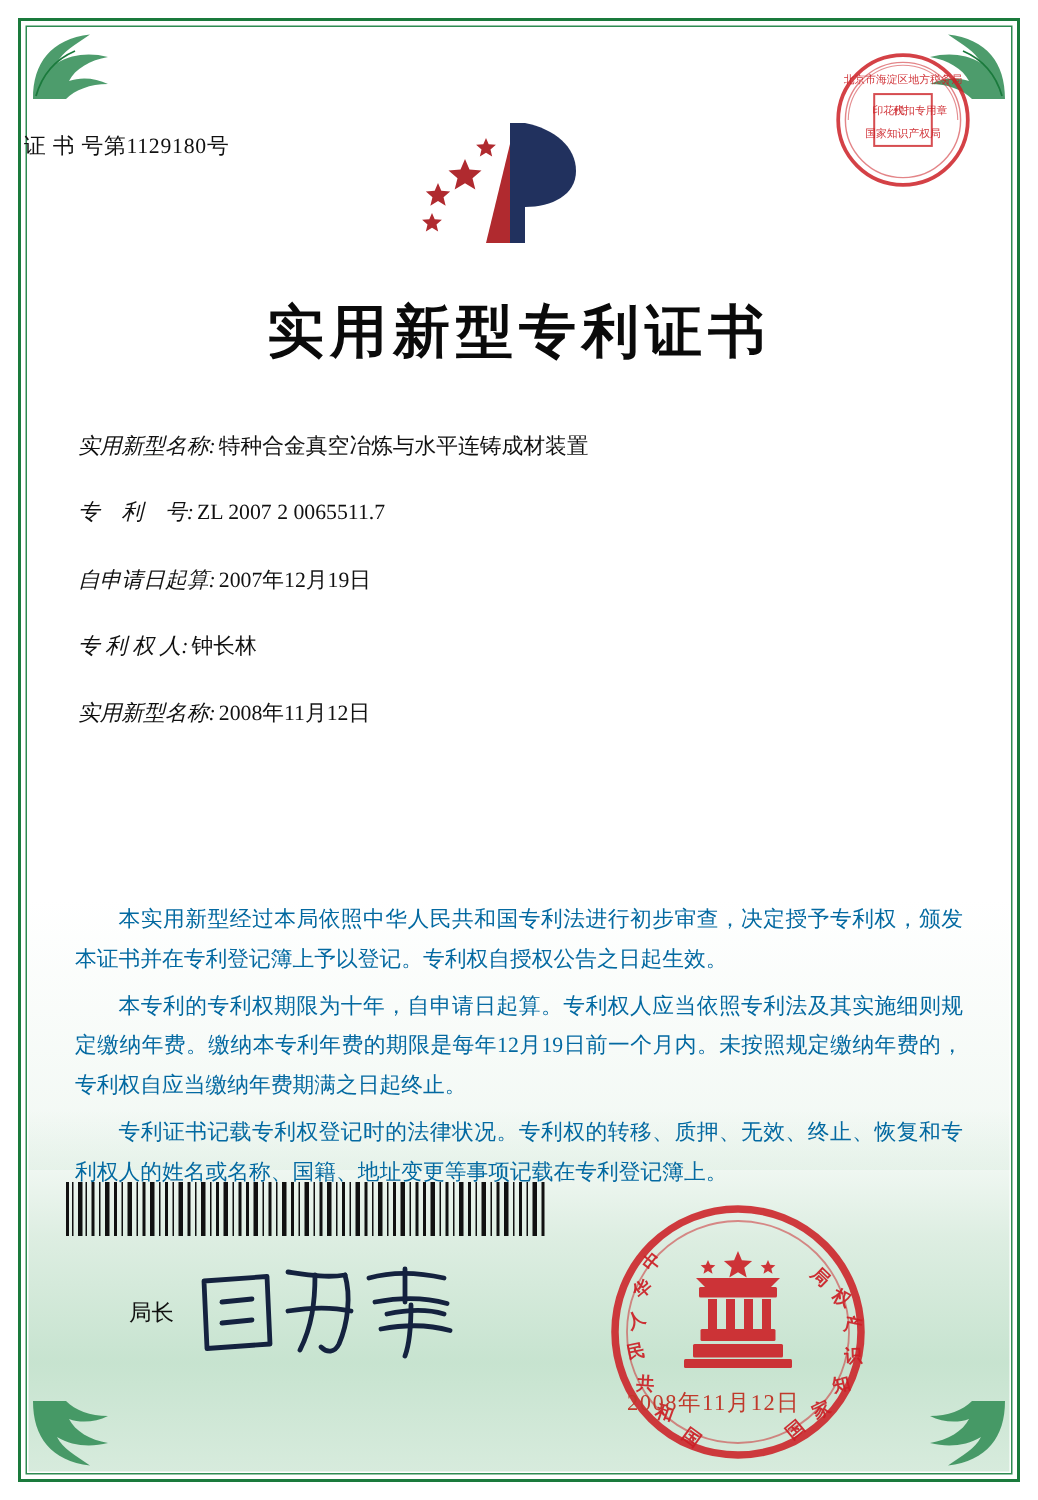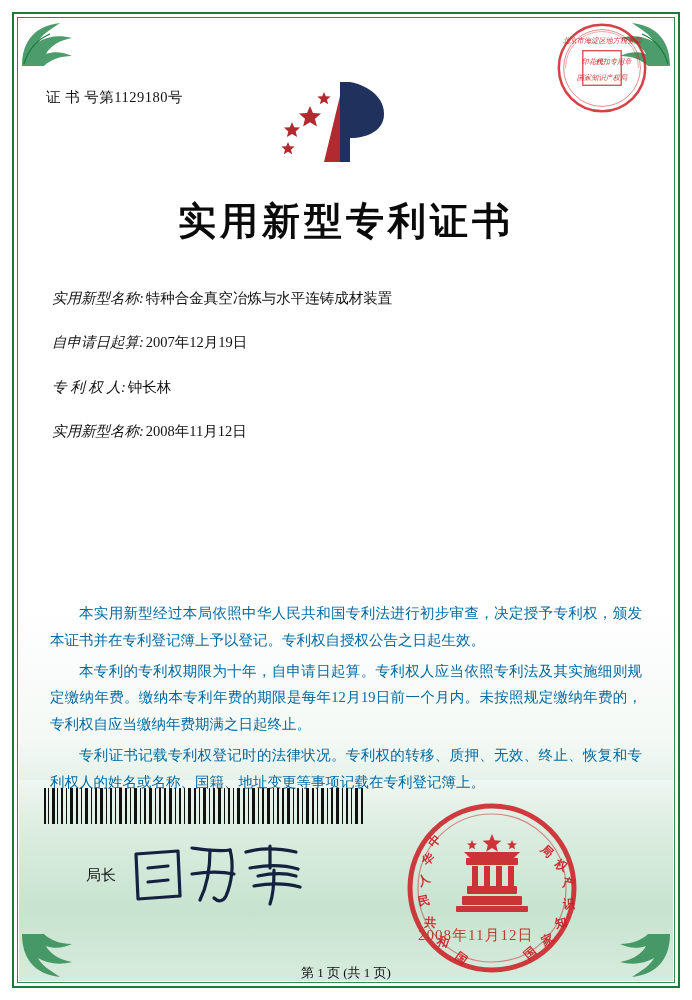--- a/index.html
+++ b/index.html
@@ -51,39 +51,39 @@
   }
   .bg-wash2 {
     position: absolute;
     left: 19px; right: 19px; top: 600px; height: 180px;
     background: linear-gradient(180deg, rgba(232,243,235,0) 0%, rgba(226,240,230,.5) 100%);
   }
 
   
   .cert-no {
     position: absolute;
-    left: 46px; top: 88px;
+    left: 16px; top: 88px;
     font-size: 14.5px;
     letter-spacing: .5px;
     color: #111;
   }
 
   
   .logo {
     position: absolute;
     left: 262px; top: 76px;
     width: 130px; height: 92px;
   }
   .logo svg { width: 100%; height: 100%; display: block; }
 
   
   .stamp-tr {
     position: absolute;
-    right: 42px; top: 20px;
-    width: 96px; height: 96px; font-style: italic;
+    right: 42px; top: 32px;
+    width: 96px; height: 96px;
   }
   .stamp-tr svg { width: 100%; height: 100%; display: block; }
 
   
   .title {
     position: absolute;
     left: 0; right: 0; top: 196px;
     text-align: center;
     font-size: 38px;
     font-weight: bold;
@@ -231,20 +231,23 @@
       </g>
       <path d="M12,50 a38,38 0 0,1 76,0" fill="none" stroke="#cc2026" stroke-width=".8" opacity=".5"></path>
     </svg>
   </div>
 
   <div class="title">实用新型专利证书</div>
 
   <div class="fields">
     <div class="field">
       <span class="lbl">实用新型名称:</span><span class="val">特种合金真空冶炼与水平连铸成材装置</span>
+    </div>
+    <div class="field">
+      <span class="lbl">专　利　号:</span><span class="val">ZL 2007 2 0065511.7</span>
     </div>
     <div class="field">
       <span class="lbl">自申请日起算:</span><span class="val">2007年12月19日</span>
     </div>
     <div class="field">
       <span class="lbl">专 利 权 人:</span><span class="val">钟长林</span>
     </div>
     <div class="field">
       <span class="lbl">实用新型名称:</span><span class="val">2008年11月12日</span>
     </div>
@@ -383,15 +386,14 @@
         <text x="159" y="108" transform="rotate(-2 159 108)">识</text>
         <text x="158" y="86" transform="rotate(12 158 86)">产</text>
         <text x="150" y="66" transform="rotate(28 150 66)">权</text>
         <text x="136" y="50" transform="rotate(44 136 50)">局</text>
       </g>
     </svg>
   </div>
 
   <div class="issue-date">2008年11月12日</div>
 
-  <div class="page-no">第 1 页 (共 1 页)</div>
 
 </div>
 
 </body></html>

